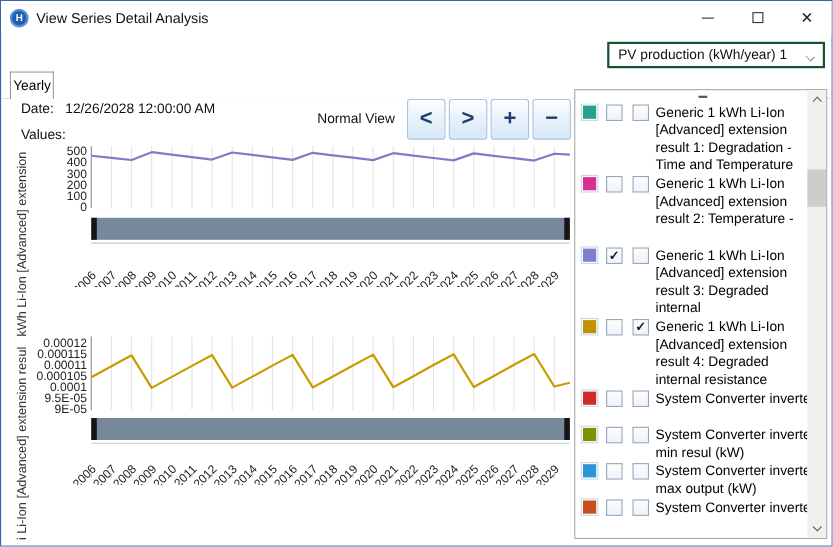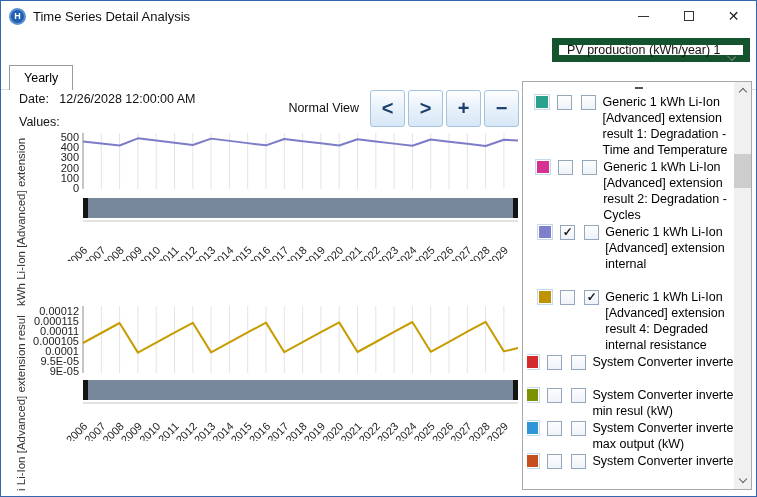--- a/index.html
+++ b/index.html
@@ -10,25 +10,25 @@
   .titlebar { position:absolute; left:0; top:0; right:0; height:30px; background:#fff; display:flex; align-items:center; padding-left:8px; }
   .logo { width:17px; height:17px; border-radius:50%; background:#1f5fb2; border:2px solid #5d8fd0; color:#fff; font-size:9px; font-weight:bold; display:flex; align-items:center; justify-content:center; margin-right:7px; }
   .title { font-size:13px; color:#111; }
   .win-controls { position:absolute; right:0; top:0; height:30px; display:flex; }
   .win-btn { width:45px; height:30px; display:flex; align-items:center; justify-content:center; color:#222; font-size:13px; }
   .min-glyph { width:11px; height:1px; background:#333; }
   .max-glyph { width:10px; height:10px; border:1px solid #333; }
   .close-glyph { font-size:14px; line-height:14px; }
 
   
-  .dropdown { position:absolute; right:6px; top:37px; width:198px; height:24px; border:7px solid #14532d; background:#fff; display:flex; align-items:center; padding-left:8px; font-size:12.5px; color:#111; }
+  .dropdown { position:absolute; right:6px; top:37px; width:198px; height:24px; border:2px solid #14532d; background:#fff; display:flex; align-items:center; padding-left:8px; font-size:12.5px; color:#111; }
   .dd-chevron { position:absolute; right:8px; top:8px; width:7px; height:7px; border-right:1.5px solid #888; border-bottom:1.5px solid #888; transform:rotate(45deg) scale(1,0.8); }
 
   
-  .tab { position:absolute; left:8px; top:64px; height:25px; padding:0 14px; background:#fff; border:1px solid #9a9a9a; border-bottom:none; font-size:12.5px; display:flex; align-items:center; z-index:3; }
+  .tab { position:absolute; left:8px; top:64px; height:25px; padding:0 2px; background:#fff; border:1px solid #9a9a9a; border-bottom:none; font-size:12.5px; display:flex; align-items:center; z-index:3; }
   .tabline { position:absolute; left:0; top:88px; right:0; height:1px; background:#dcdcdc; z-index:1; }
 
   
   .chart-panel { position:absolute; left:8px; top:88px; width:512px; height:402px; background:#fff; z-index:2; }
   .hdr-row { position:absolute; left:10px; top:3px; font-size:12.5px; color:#111; }
   .hdr-row2 { position:absolute; left:10px; top:26px; font-size:12.5px; color:#111; }
   .view-label { position:absolute; right:162px; top:12px; font-size:12.5px; color:#111; }
   .nav-btns { position:absolute; right:2px; top:1px; display:flex; gap:3px; }
   .nav-btn { width:35px; height:37px; border:1px solid #a3c3df; border-radius:3px; background:linear-gradient(#ffffff,#e9f2fa 45%,#d7e8f6); color:#1c3e6e; font-size:20px; font-weight:bold; display:flex; align-items:center; justify-content:center; box-shadow:inset 0 1px 0 #fff; }
   .vlabel { position:absolute; transform-origin:0 0; transform:rotate(-90deg); font-size:11.5px; color:#333; white-space:nowrap; }
@@ -36,21 +36,21 @@
   #ylabel2 { left:6px; top:402px; width:185px; }
   svg text.ylab { font-family:"Liberation Sans",sans-serif; font-size:11px; fill:#222; }
   svg text.xlab { font-family:"Liberation Sans",sans-serif; font-size:11px; fill:#222; }
   #svg1 { position:absolute; left:20px; top:40px; }
   #svg2 { position:absolute; left:20px; top:212px; }
 
   
   .legend-panel { position:absolute; left:521px; top:80px; width:230px; height:409px; border:1px solid #a9a9a9; background:#fff; z-index:2; }
   .legend-list { position:absolute; left:4px; top:12px; right:17px; bottom:0; overflow:hidden; }
   .legend-sliver { position:absolute; left:112px; top:5px; width:8px; height:2px; background:#555; }
-  .legend-item { display:flex; align-items:flex-start; margin-bottom:1px;justify-content:center; }
+  .legend-item { display:flex; align-items:flex-start; margin-bottom:1px; }
   .li-4 { height:64px; } .li-2 { height:32px; }
   .swatch { width:16px; height:16px; border:1px solid #c4d9ea; background:#fff; margin-left:1px; margin-top:0; flex:none; }
   .swatch-inner { width:12px; height:12px; margin:1px; }
   .cb { width:15px; height:15px; border:1px solid #94a7bd; background:linear-gradient(#fdfdfd,#eef3f9); margin-top:1px; flex:none; font-size:12px; font-weight:bold; color:#1a1a1a; line-height:13px; text-align:center; }
   .cb1 { margin-left:7px; } .cb2 { margin-left:9px; }
   .legend-label { margin-left:6px; font-size:12.5px; line-height:16px; color:#000; white-space:nowrap; }
 
   .legend-scrollbar { position:absolute; right:0; top:0; width:17px; height:100%; background:#f0f0f0; }
   .scroll-btn { position:absolute; left:0; width:17px; height:17px; display:flex; align-items:center; justify-content:center; }
   .scroll-up { top:0; } .scroll-down { bottom:0; }
@@ -59,21 +59,21 @@
   .chev-down { transform:rotate(45deg); margin-bottom:3px; }
   .scroll-thumb { position:absolute; left:0; top:72px; width:17px; height:34px; background:#cdcdcd; }
 </style>
 </head>
 <body>
 
 <div class="window">
 
   <div class="titlebar">
     <div class="logo">H</div>
-    <div class="title">Time Series Detail Analysis</div>
+    <div class="title">View Series Detail Analysis</div>
     <div class="win-controls">
       <div class="win-btn">
           <div class="min-glyph"></div>
         </div>
       <div class="win-btn">
           <div class="max-glyph"></div>
         </div>
       <div class="win-btn">
           <span class="close-glyph">✕</span>
         </div>
@@ -279,34 +279,34 @@
 
   <div class="legend-item li-4">
     <div class="swatch">
             <div class="swatch-inner" style="background: rgb(214, 48, 144);"></div>
           </div>
     <div class="cb cb1"></div>
     <div class="cb cb2"></div>
     <div class="legend-label">
             <div>Generic 1 kWh Li-Ion</div>
             <div>[Advanced] extension</div>
-            <div>result 2: Degradation -</div>
-            <div>Cycles</div>
+            <div>result 2: Temperature -</div>
           </div>
   </div>
 
   <div class="legend-item li-4">
     <div class="swatch">
             <div class="swatch-inner" style="background: rgb(127, 127, 206);"></div>
           </div>
     <div class="cb cb1">✓</div>
     <div class="cb cb2"></div>
     <div class="legend-label">
             <div>Generic 1 kWh Li-Ion</div>
             <div>[Advanced] extension</div>
+            <div>result 3: Degraded</div>
             <div>internal</div>
           </div>
   </div>
 
   <div class="legend-item li-4">
     <div class="swatch">
             <div class="swatch-inner" style="background: rgb(191, 147, 0);"></div>
           </div>
     <div class="cb cb1"></div>
     <div class="cb cb2">✓</div>

